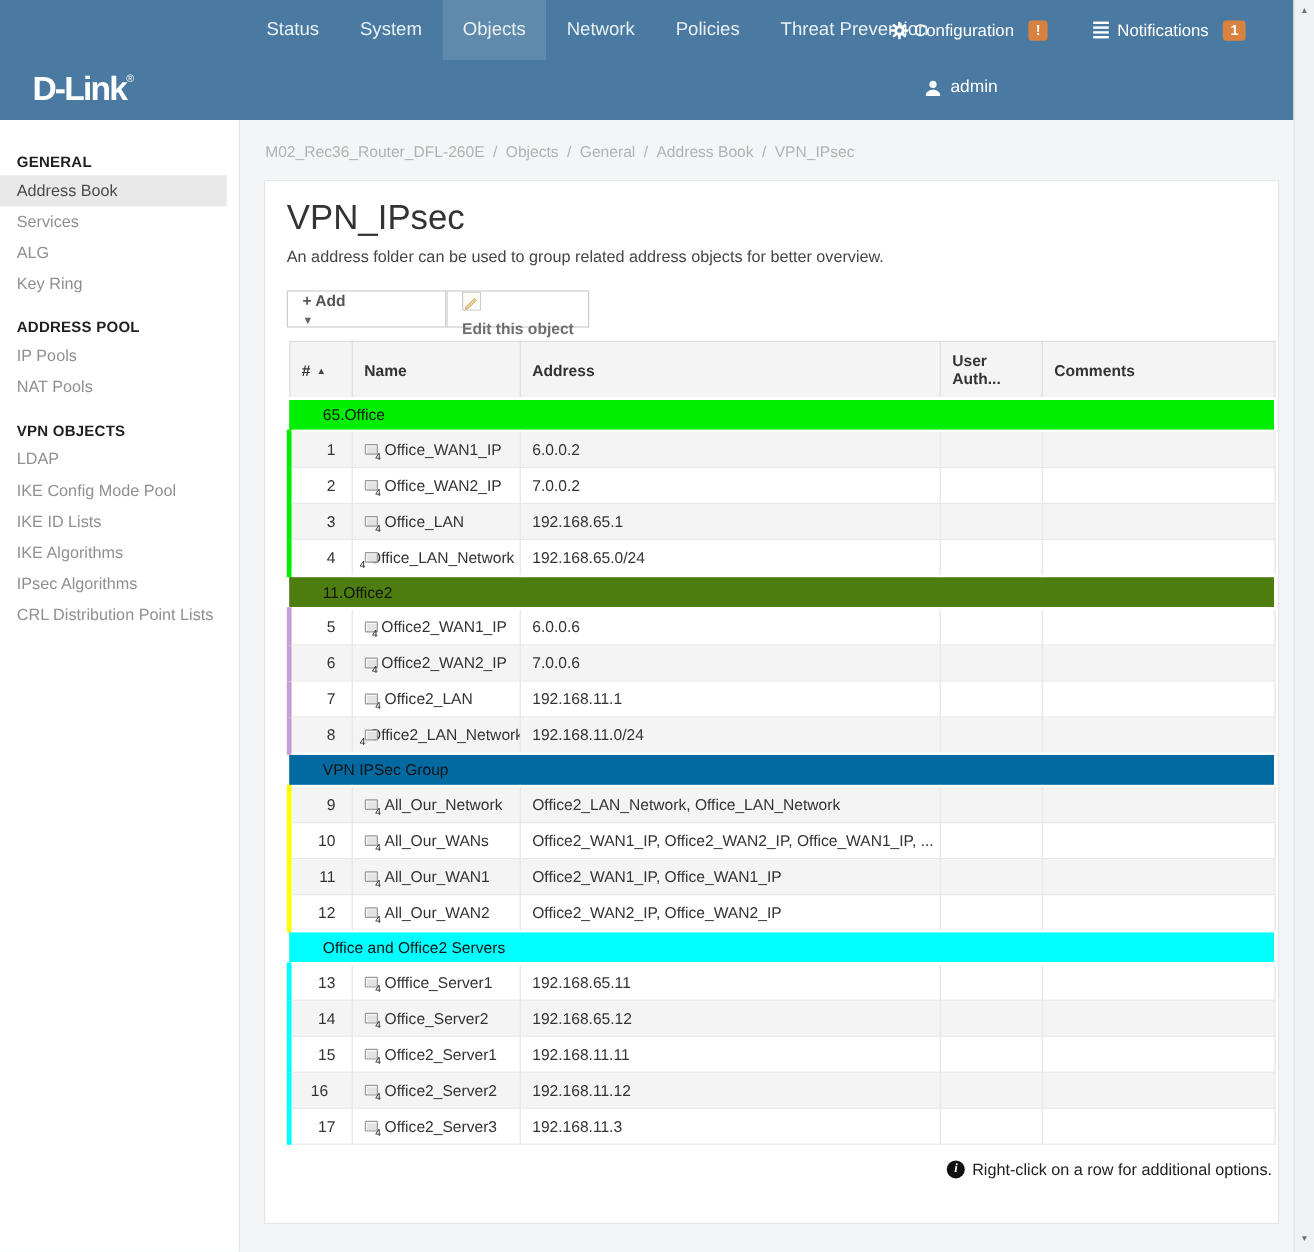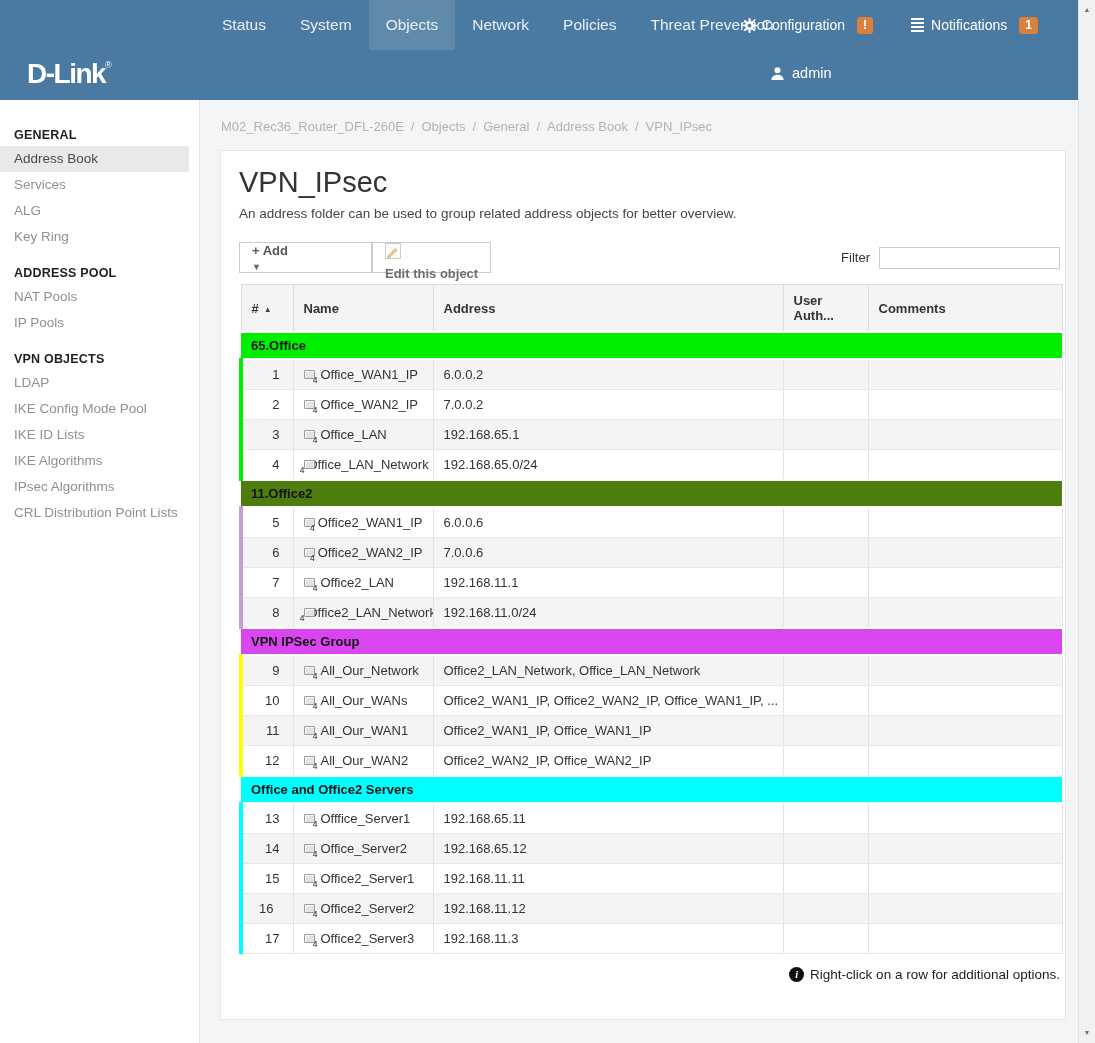--- a/index.html
+++ b/index.html
@@ -56,21 +56,21 @@
   .filter-input { width:181px; height:22px; border:1px solid #ccc; font-size:13px; padding:0 5px; outline:none; }
 
   
   .obj-table { margin-top:11px; border-collapse:collapse; width:821px; table-layout:fixed; font-size:13px; color:#333; background:#fff; }
   .obj-table th { background:#f4f4f4; border:1px solid #dcdcdc; text-align:left; font-weight:bold; padding:8px 10px; cursor:pointer; }
   .obj-table th.th-num { text-align:left; }
   .sort-arrow { font-size:8px; color:#444; margin-left:5px; vertical-align:1px; }
   .obj-table td { border-right:1px solid #e3e3e3; border-top:1px solid #e8e8e8; border-bottom:1px solid #e8e8e8; padding:7px 10px; overflow:hidden; white-space:nowrap; }
   .obj-table tr.alt td { background:#f4f4f4; }
   .obj-table td.c-num { text-align:right; padding-right:13px; }
-  .obj-table tr.group-row td { font-weight:bold; color:#141414; border:none; border-top:2px solid #fff; border-bottom:2px solid #fff; padding:5px 10px;margin-left:47px; }
+  .obj-table tr.group-row td { font-weight:normal; color:#141414; border:none; border-top:2px solid #fff; border-bottom:2px solid #fff; padding:5px 28px;margin-left:47px; }
   .name-cell { display:flex; align-items:flex-end; gap:4px; }
   .ip-icon { position:relative; display:inline-block; width:13px; height:11px; margin-bottom:1px; }
   .ip-box { position:absolute; left:0; top:0; width:11px; height:9px; background:#e3e3e3; border:1px solid #9a9a9a; border-radius:1px; box-shadow:inset 1px 1px 0 #fafafa; }
   .ip-4 { position:absolute; right:-1px; bottom:-3px; font-size:8.5px; color:#222; line-height:8px; }
 
   .footer-note { width:821px; margin-top:13px; display:flex; justify-content:flex-end; align-items:center; gap:6px; font-size:13.5px; color:#1d1d1d; }
   .info-icon { display:inline-block; width:15px; height:15px; border-radius:50%; background:#101010; color:#fff; font-size:10.5px; font-weight:bold; text-align:center; line-height:15px; font-family:"Liberation Serif", serif; font-style:italic; }
 </style>
 </head>
 <body>
@@ -132,22 +132,22 @@
   <div class="scroll-btn down">▼</div>
 </div>
 
 <div class="sidebar">
     <div class="side-header">GENERAL</div>
     <div class="side-item active">Address Book</div>
     <div class="side-item">Services</div>
     <div class="side-item">ALG</div>
     <div class="side-item">Key Ring</div>
     <div class="side-header">ADDRESS POOL</div>
+    <div class="side-item">IP Pools</div>
     <div class="side-item">NAT Pools</div>
-    <div class="side-item">IP Pools</div>
     <div class="side-header">VPN OBJECTS</div>
     <div class="side-item">LDAP</div>
     <div class="side-item">IKE Config Mode Pool</div>
     <div class="side-item">IKE ID Lists</div>
     <div class="side-item">IKE Algorithms</div>
     <div class="side-item">IPsec Algorithms</div>
     <div class="side-item">CRL Distribution Point Lists</div>
   </div>
 
 <div class="breadcrumb"><span class="crumb">M02_Rec36_Router_DFL-260E</span><span class="crumb-sep">/</span><span class="crumb">Objects</span><span class="crumb-sep">/</span><span class="crumb">General</span><span class="crumb-sep">/</span><span class="crumb">Address Book</span><span class="crumb-sep">/</span><span class="crumb">VPN_IPsec</span></div>
@@ -163,24 +163,20 @@
     </div>
     <div class="btn btn-edit">
       <span style="display:inline-flex">
         <svg width="16" height="16" viewBox="0 0 16 16">
           <rect x="0.5" y="0.5" width="15" height="15" fill="#fcfcf7" stroke="#cccccc"></rect>
           <path d="M3.2 12.8l7.2-7.2 1.6 1.6-7.2 7.2-2.1 .5z" fill="#eacf8e" stroke="#b59a5e" stroke-width="0.6"></path>
         </svg>
       </span>
       <span>Edit this object</span>
     </div>
-    <div class="filter-wrap">
-      <span class="filter-label">Filter</span>
-      <input class="filter-input" type="text" value="" style="">
-    </div>
   </div>
 
   <table class="obj-table">
     <colgroup>
       <col style="width:52px">
         <col style="width:140px">
         <col style="width:350px">
         <col style="width:85px">
         <col style="width:194px">
     </colgroup>
@@ -314,21 +310,21 @@
                 <span class="ip-4">4</span>
               </span>
               <span>Office2_LAN_Network</span>
             </span>
           </td>
           <td>192.168.11.0/24</td>
           <td></td>
           <td></td>
         </tr>
         <tr class="group-row">
-          <td colspan="5" style="background: #d946ef;">VPN IPSec Group</td>
+          <td colspan="5" style="background: #0369a1;">VPN IPSec Group</td>
         </tr>
         <tr class="alt">
           <td class="c-num" style="border-left: 4px solid rgb(255, 255, 0);">9</td>
           <td>
             <span class="name-cell">
               <span class="ip-icon">
                 <span class="ip-box"></span>
                 <span class="ip-4">4</span>
               </span>
               <span>All_Our_Network</span>

